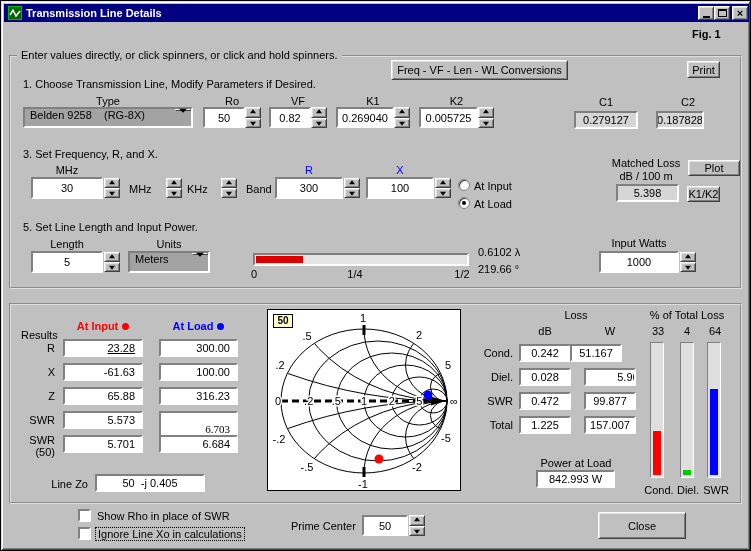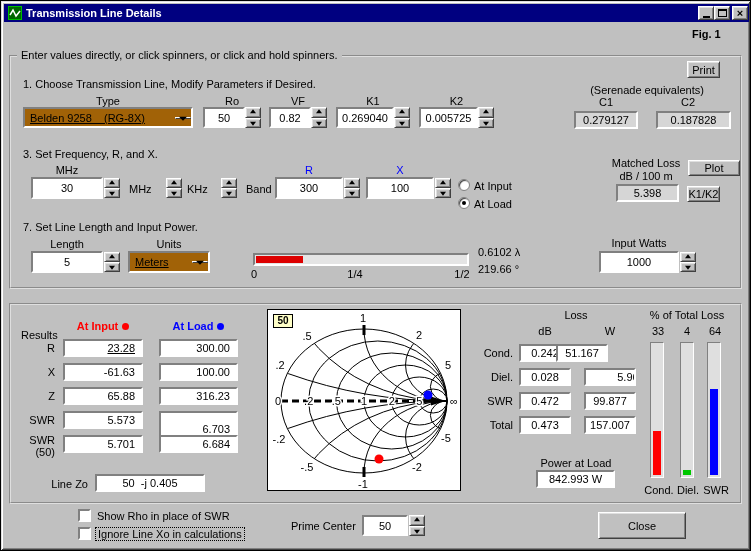--- a/index.html
+++ b/index.html
@@ -34,22 +34,22 @@
   .field.ro{background:#d6d6d6;}
   .btn{position:absolute;background:#c0c0c0;border:1px solid;border-color:#fff #404040 #404040 #fff;
     box-shadow:inset 1px 1px 0 #dfdfdf, inset -1px -1px 0 #808080;
     display:flex;align-items:center;justify-content:center;white-space:nowrap;}
   .spin{position:absolute;width:16px;display:flex;flex-direction:column;}
   .sb{flex:1;position:relative;background:#c0c0c0;border:1px solid;border-color:#fff #404040 #404040 #fff;
     box-shadow:inset 1px 1px 0 #dfdfdf, inset -1px -1px 0 #808080;}
   .sb::after{content:"";position:absolute;left:50%;top:50%;border:3px solid transparent;}
   .sb.up::after{transform:translate(-50%,-70%);border-bottom:4px solid #000;border-top:0;}
   .sb.down::after{transform:translate(-50%,-30%);border-top:4px solid #000;border-bottom:0;}
-  .combo{position:absolute;background:#a16207;border:2px solid;border-color:#808080 #fff #fff #808080;
-    display:flex;align-items:center;text-decoration:underline;}
+  .combo{position:absolute;background:#a3a3a3;border:2px solid;border-color:#808080 #fff #fff #808080;
+    display:flex;align-items:flex-start;}
   .combo .txt{flex:1;padding-left:5px;white-space:pre;overflow:hidden;display:flex;align-items:center;}
   .cbtn{width:16px;background:#c0c0c0;border:1px solid;border-color:#fff #404040 #404040 #fff;
     box-shadow:inset 1px 1px 0 #dfdfdf;position:relative;}
   .cbtn::after{content:"";position:absolute;left:50%;top:50%;transform:translate(-50%,-30%);
     border:4px solid transparent;border-top:4px solid #000;border-bottom:0;}
   .radio{position:absolute;width:12px;height:12px;border-radius:50%;background:#fff;
     border:1px solid #808080;box-shadow:inset 1px 1px 1px #404040;}
   .radio.on::after{content:"";position:absolute;left:3px;top:3px;width:4px;height:4px;border-radius:50%;background:#000;}
   .cb{position:absolute;width:13px;height:13px;background:#fff;border:2px solid;border-color:#808080 #fff #fff #808080;}
   .track{position:absolute;background:#dfdfdf;border:1px solid;border-color:#808080 #fff #fff #808080;}
@@ -89,29 +89,29 @@
     <span class="tbtn" style="left:728px;">
         <span class="gx">×</span>
       </span>
   </div>
 
   <span class="lbl b" style="left:691px;top:27px;">Fig. 1</span>
 
   <div class="group" style="left:8px;top:54px;width:733px;height:234px;"></div>
   <span class="glabel" style="left:16px;top:48px;">Enter values directly, or click spinners, or click and hold spinners.</span>
 
+  <div class="btn" style="left:390px;top:59px;width:177px;height:20px;">Freq - VF - Len - WL Conversions</div>
   <div class="btn" style="left:686px;top:60px;width:33px;height:17px;">Print</div>
 
   <span class="lbl" style="left:22px;top:77px;">1. Choose Transmission Line, Modify Parameters if Desired.</span>
   <span class="lbl c" style="left:22px;top:94px;width:170px;">Type</span>
   <span class="lbl c" style="left:202px;top:94px;width:58px;">Ro</span>
   <span class="lbl c" style="left:268px;top:94px;width:58px;">VF</span>
   <span class="lbl c" style="left:335px;top:94px;width:74px;">K1</span>
   <span class="lbl c" style="left:418px;top:94px;width:75px;">K2</span>
-  <span class="lbl c" style="left:573px;top:83px;width:146px;">(Serenade equivalents)</span>
   <span class="lbl c" style="left:573px;top:95px;width:64px;">C1</span>
   <span class="lbl c" style="left:655px;top:95px;width:64px;">C2</span>
 
   <div class="combo" style="left:22px;top:106px;width:170px;height:21px;">
     <span class="txt">Belden 9258    (RG-8X)</span>
     <span class="cbtn"></span>
   </div>
   <div class="field c" style="left:202px;top:106px;width:42px;height:21px;">50</div>
   <div class="spin" style="left:244px;top:106px;height:21px;">
       <span class="sb up"></span>
@@ -126,21 +126,21 @@
   <div class="spin" style="left:393px;top:106px;height:21px;">
       <span class="sb up"></span>
       <span class="sb down"></span>
     </div>
   <div class="field c" style="left:418px;top:106px;width:59px;height:21px;">0.005725</div>
   <div class="spin" style="left:477px;top:106px;height:21px;">
       <span class="sb up"></span>
       <span class="sb down"></span>
     </div>
   <div class="field c ro" style="left:573px;top:110px;width:64px;height:18px;">0.279127</div>
-  <div class="field c ro" style="left:655px;top:110px;width:75px;height:18px;">0.187828</div>
+  <div class="field c ro" style="left:655px;top:110px;width:48px;height:18px;">0.187828</div>
 
   <span class="lbl" style="left:22px;top:147px;">3. Set Frequency, R, and X.</span>
   <span class="lbl c" style="left:30px;top:163px;width:72px;">MHz</span>
   <div class="field c" style="left:30px;top:176px;width:72px;height:22px;">30</div>
   <div class="spin" style="left:103px;top:177px;height:20px;">
       <span class="sb up"></span>
       <span class="sb down"></span>
     </div>
   <span class="lbl" style="left:128px;top:182px;">MHz</span>
   <div class="spin" style="left:165px;top:177px;height:20px;">
@@ -172,21 +172,21 @@
   <span class="lbl" style="left:473px;top:179px;">At Input</span>
   <span class="radio on" style="left:457px;top:196px;"></span>
   <span class="lbl" style="left:473px;top:197px;">At Load</span>
 
   <span class="lbl c" style="left:600px;top:156px;width:90px;">Matched Loss</span>
   <span class="lbl c" style="left:600px;top:169px;width:90px;">dB / 100 m</span>
   <div class="field c ro" style="left:615px;top:183px;width:63px;height:18px;">5.398</div>
   <div class="btn" style="left:687px;top:159px;width:52px;height:16px;">Plot</div>
   <div class="btn" style="left:686px;top:185px;width:33px;height:16px;">K1/K2</div>
 
-  <span class="lbl" style="left:22px;top:220px;">7. Set Line Length and Input Power.</span>
+  <span class="lbl" style="left:22px;top:220px;">5. Set Line Length and Input Power.</span>
   <span class="lbl c" style="left:30px;top:237px;width:72px;">Length</span>
   <div class="field c" style="left:30px;top:250px;width:72px;height:22px;">5</div>
   <div class="spin" style="left:103px;top:251px;height:20px;">
       <span class="sb up"></span>
       <span class="sb down"></span>
     </div>
   <span class="lbl c" style="left:127px;top:237px;width:82px;">Units</span>
   <div class="combo" style="left:127px;top:250px;width:82px;height:22px;">
     <span class="txt">Meters</span>
     <span class="cbtn"></span>
@@ -219,21 +219,21 @@
   <span class="lbl rt pre2" style="left:12px;top:433px;width:42px;">SWR
 (50)</span>
 
   <div class="field re" style="left:62px;top:338px;width:80px;height:18px;text-decoration:underline;">23.28</div>
   <div class="field re" style="left:158px;top:338px;width:79px;height:18px;">300.00</div>
   <div class="field re" style="left:62px;top:362px;width:80px;height:18px;">-61.63</div>
   <div class="field re" style="left:158px;top:362px;width:79px;height:18px;">100.00</div>
   <div class="field re" style="left:62px;top:386px;width:80px;height:18px;">65.88</div>
   <div class="field re" style="left:158px;top:386px;width:79px;height:18px;">316.23</div>
   <div class="field re" style="left:62px;top:410px;width:80px;height:18px;">5.573</div>
-  <div class="field re" style="left:158px;top:410px;width:79px;height:35px;">6.703</div>
+  <div class="field re" style="left:158px;top:410px;width:79px;height:35px;font-family:Liberation Serif, serif;">6.703</div>
   <div class="field re" style="left:62px;top:434px;width:80px;height:18px;">5.701</div>
   <div class="field re" style="left:158px;top:434px;width:79px;height:18px;">6.684</div>
 
   <span class="lbl rt" style="left:29px;top:477px;width:58px;">Line Zo</span>
   <div class="field c" style="left:94px;top:473px;width:110px;height:18px;">50  -j 0.405</div>
 
   <div class="smithbox">
     <svg width="192" height="180" viewBox="0 0 192 180">
       <defs>
           <clipPath id="uc">
@@ -288,26 +288,26 @@
   </div>
 
   <span class="lbl c" style="left:512px;top:308px;width:126px;">Loss</span>
   <span class="lbl c" style="left:518px;top:324px;width:52px;">dB</span>
   <span class="lbl c" style="left:583px;top:324px;width:52px;">W</span>
   <span class="lbl rt" style="left:466px;top:346px;width:46px;">Cond.</span>
   <span class="lbl rt" style="left:466px;top:370px;width:46px;">Diel.</span>
   <span class="lbl rt" style="left:466px;top:394px;width:46px;">SWR</span>
   <span class="lbl rt" style="left:466px;top:418px;width:46px;">Total</span>
   <div class="field c" style="left:518px;top:343px;width:52px;height:18px;">0.242</div>
-  <div class="field c" style="left:555px;top:343px;width:52px;height:18px;">51.167</div>
+  <div class="field c" style="left:569px;top:343px;width:52px;height:18px;">51.167</div>
   <div class="field c" style="left:518px;top:367px;width:52px;height:18px;">0.028</div>
   <div class="field c" style="left:583px;top:367px;width:52px;height:18px;padding-left:42px;">5.964</div>
   <div class="field c" style="left:518px;top:391px;width:52px;height:18px;">0.472</div>
   <div class="field c" style="left:583px;top:391px;width:52px;height:18px;">99.877</div>
-  <div class="field c" style="left:518px;top:415px;width:52px;height:18px;">0.473</div>
+  <div class="field c" style="left:518px;top:415px;width:52px;height:18px;">1.225</div>
   <div class="field c" style="left:583px;top:415px;width:52px;height:18px;">157.007</div>
   <span class="lbl c" style="left:512px;top:456px;width:126px;">Power at Load</span>
   <div class="field c" style="left:535px;top:469px;width:79px;height:18px;">842.993 W</div>
 
   <span class="lbl c" style="left:643px;top:308px;width:86px;">% of Total Loss</span>
   <span class="lbl c" style="left:644px;top:324px;width:26px;">33</span>
   <span class="lbl c" style="left:679px;top:324px;width:14px;">4</span>
   <span class="lbl c" style="left:701px;top:324px;width:26px;">64</span>
   <div class="track" style="left:649px;top:341px;width:14px;height:136px;">
     <span class="fill" style="height: 33%; background: rgb(255, 0, 0);"></span>

